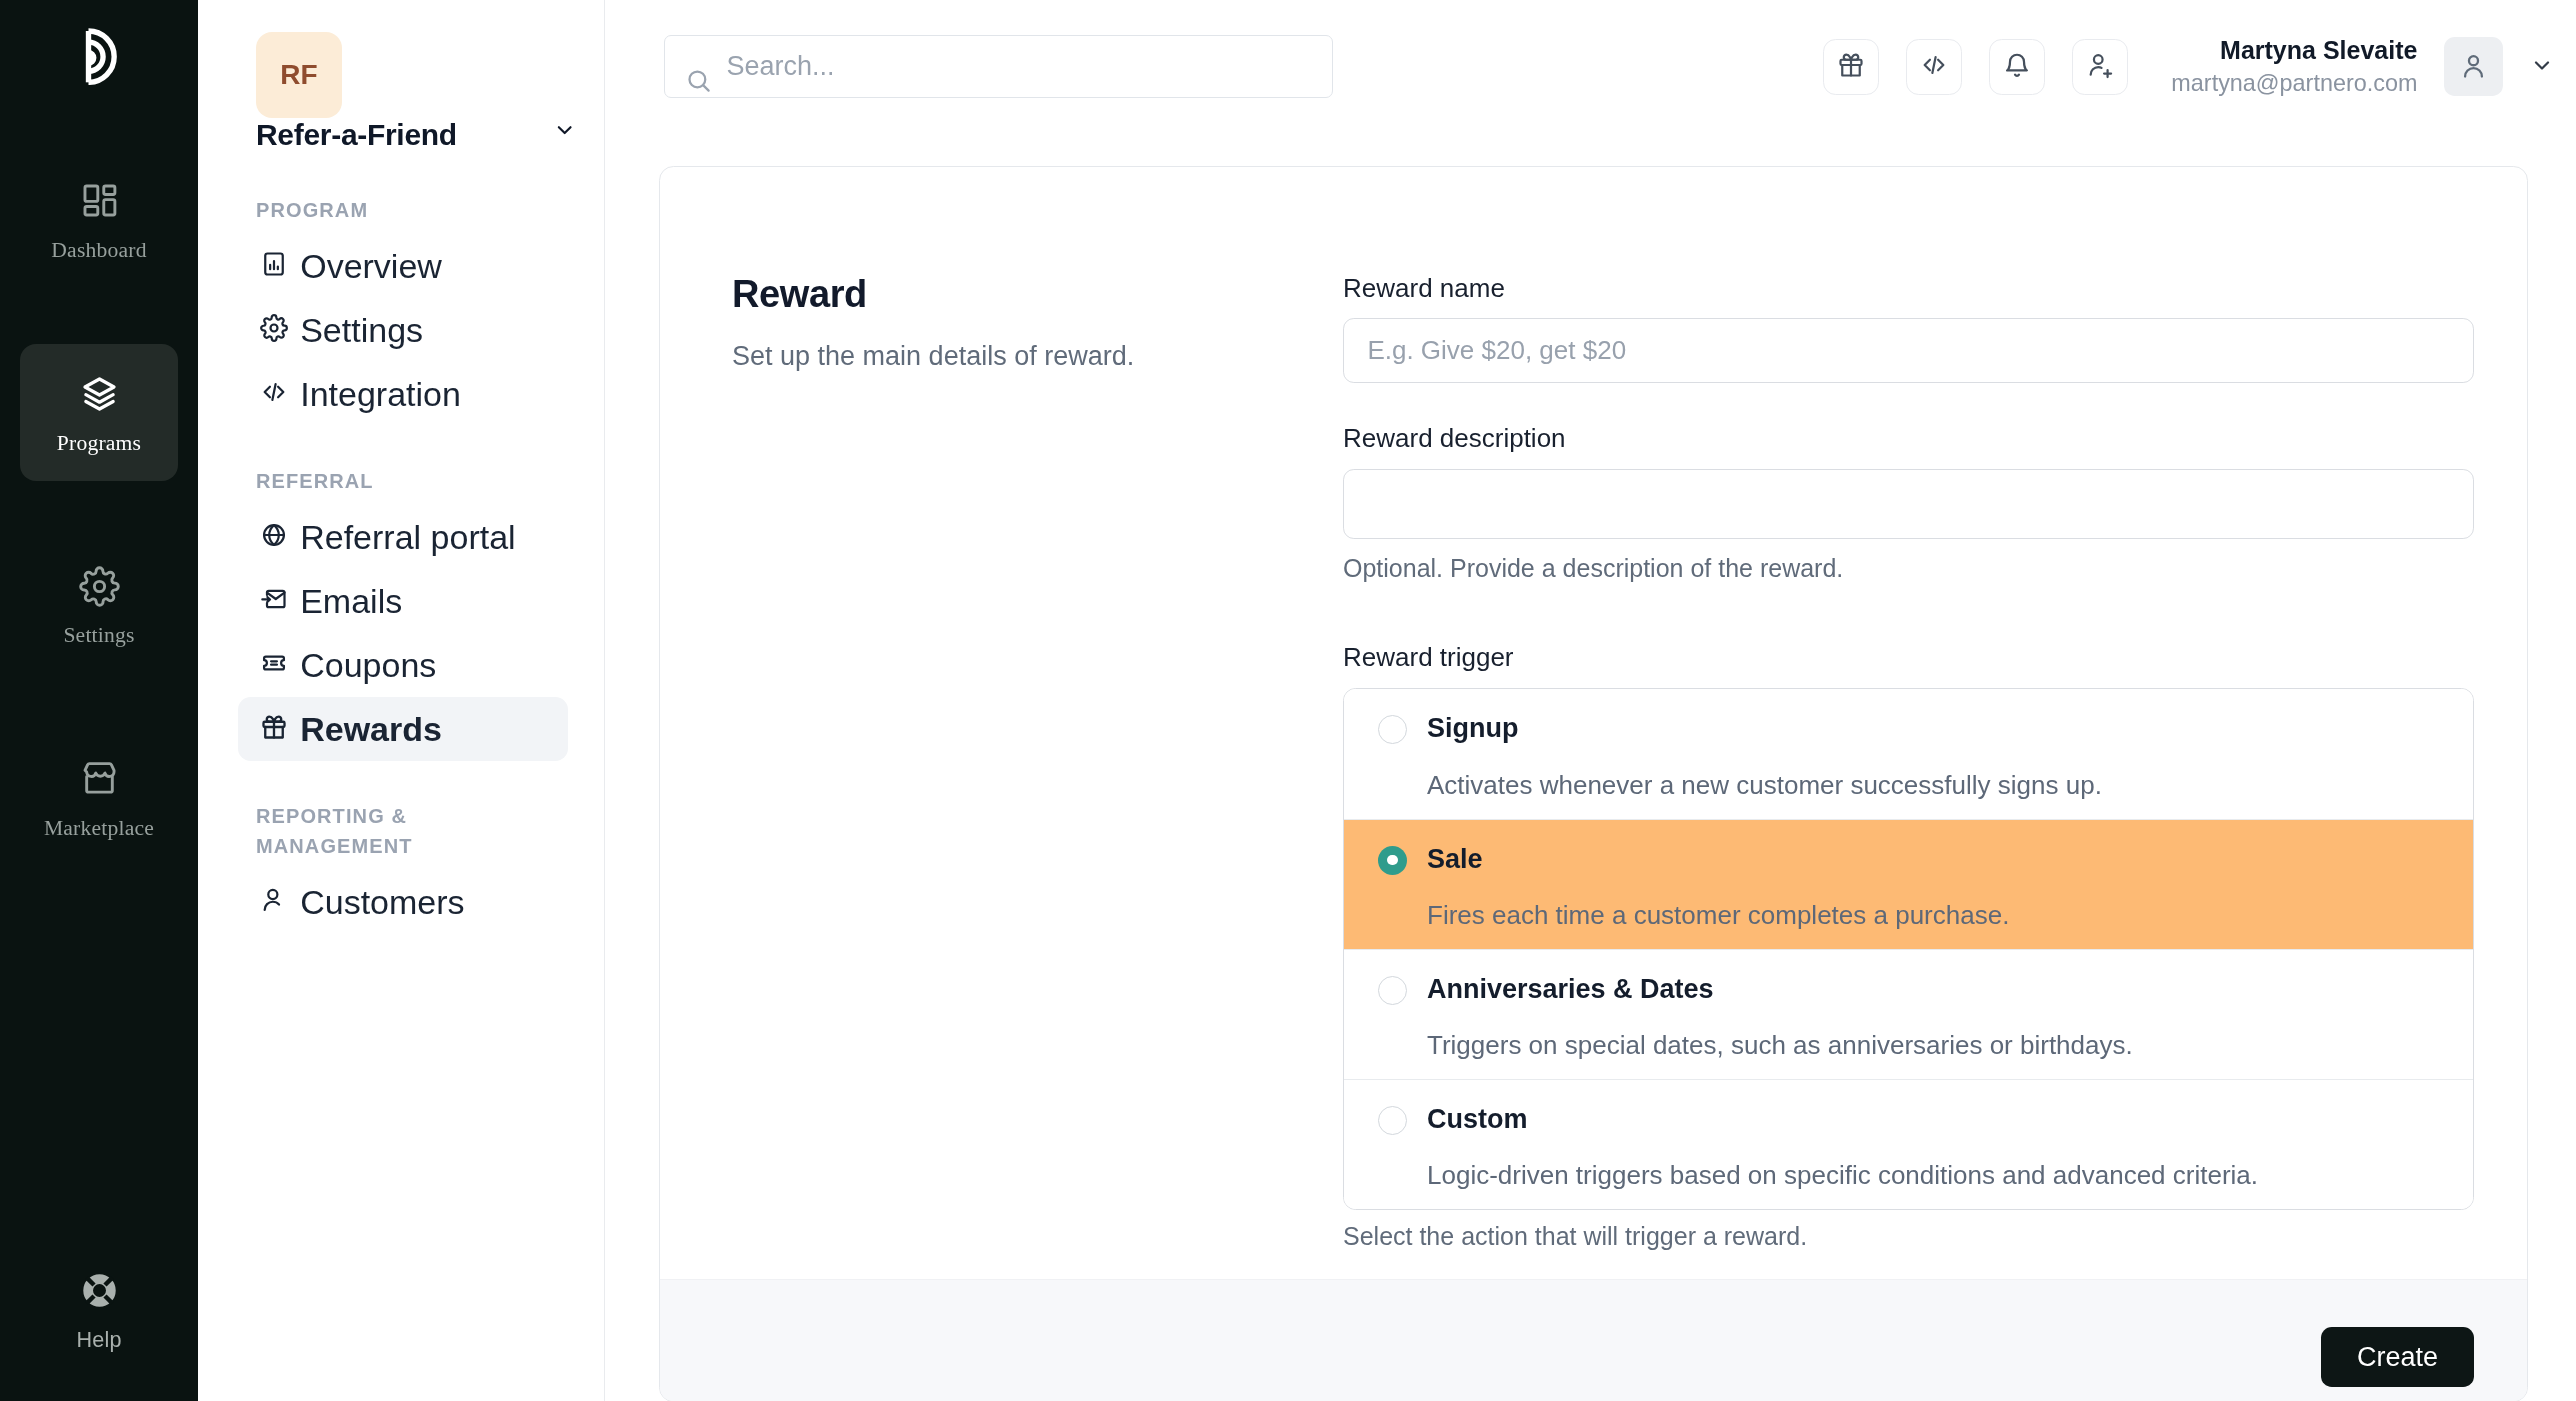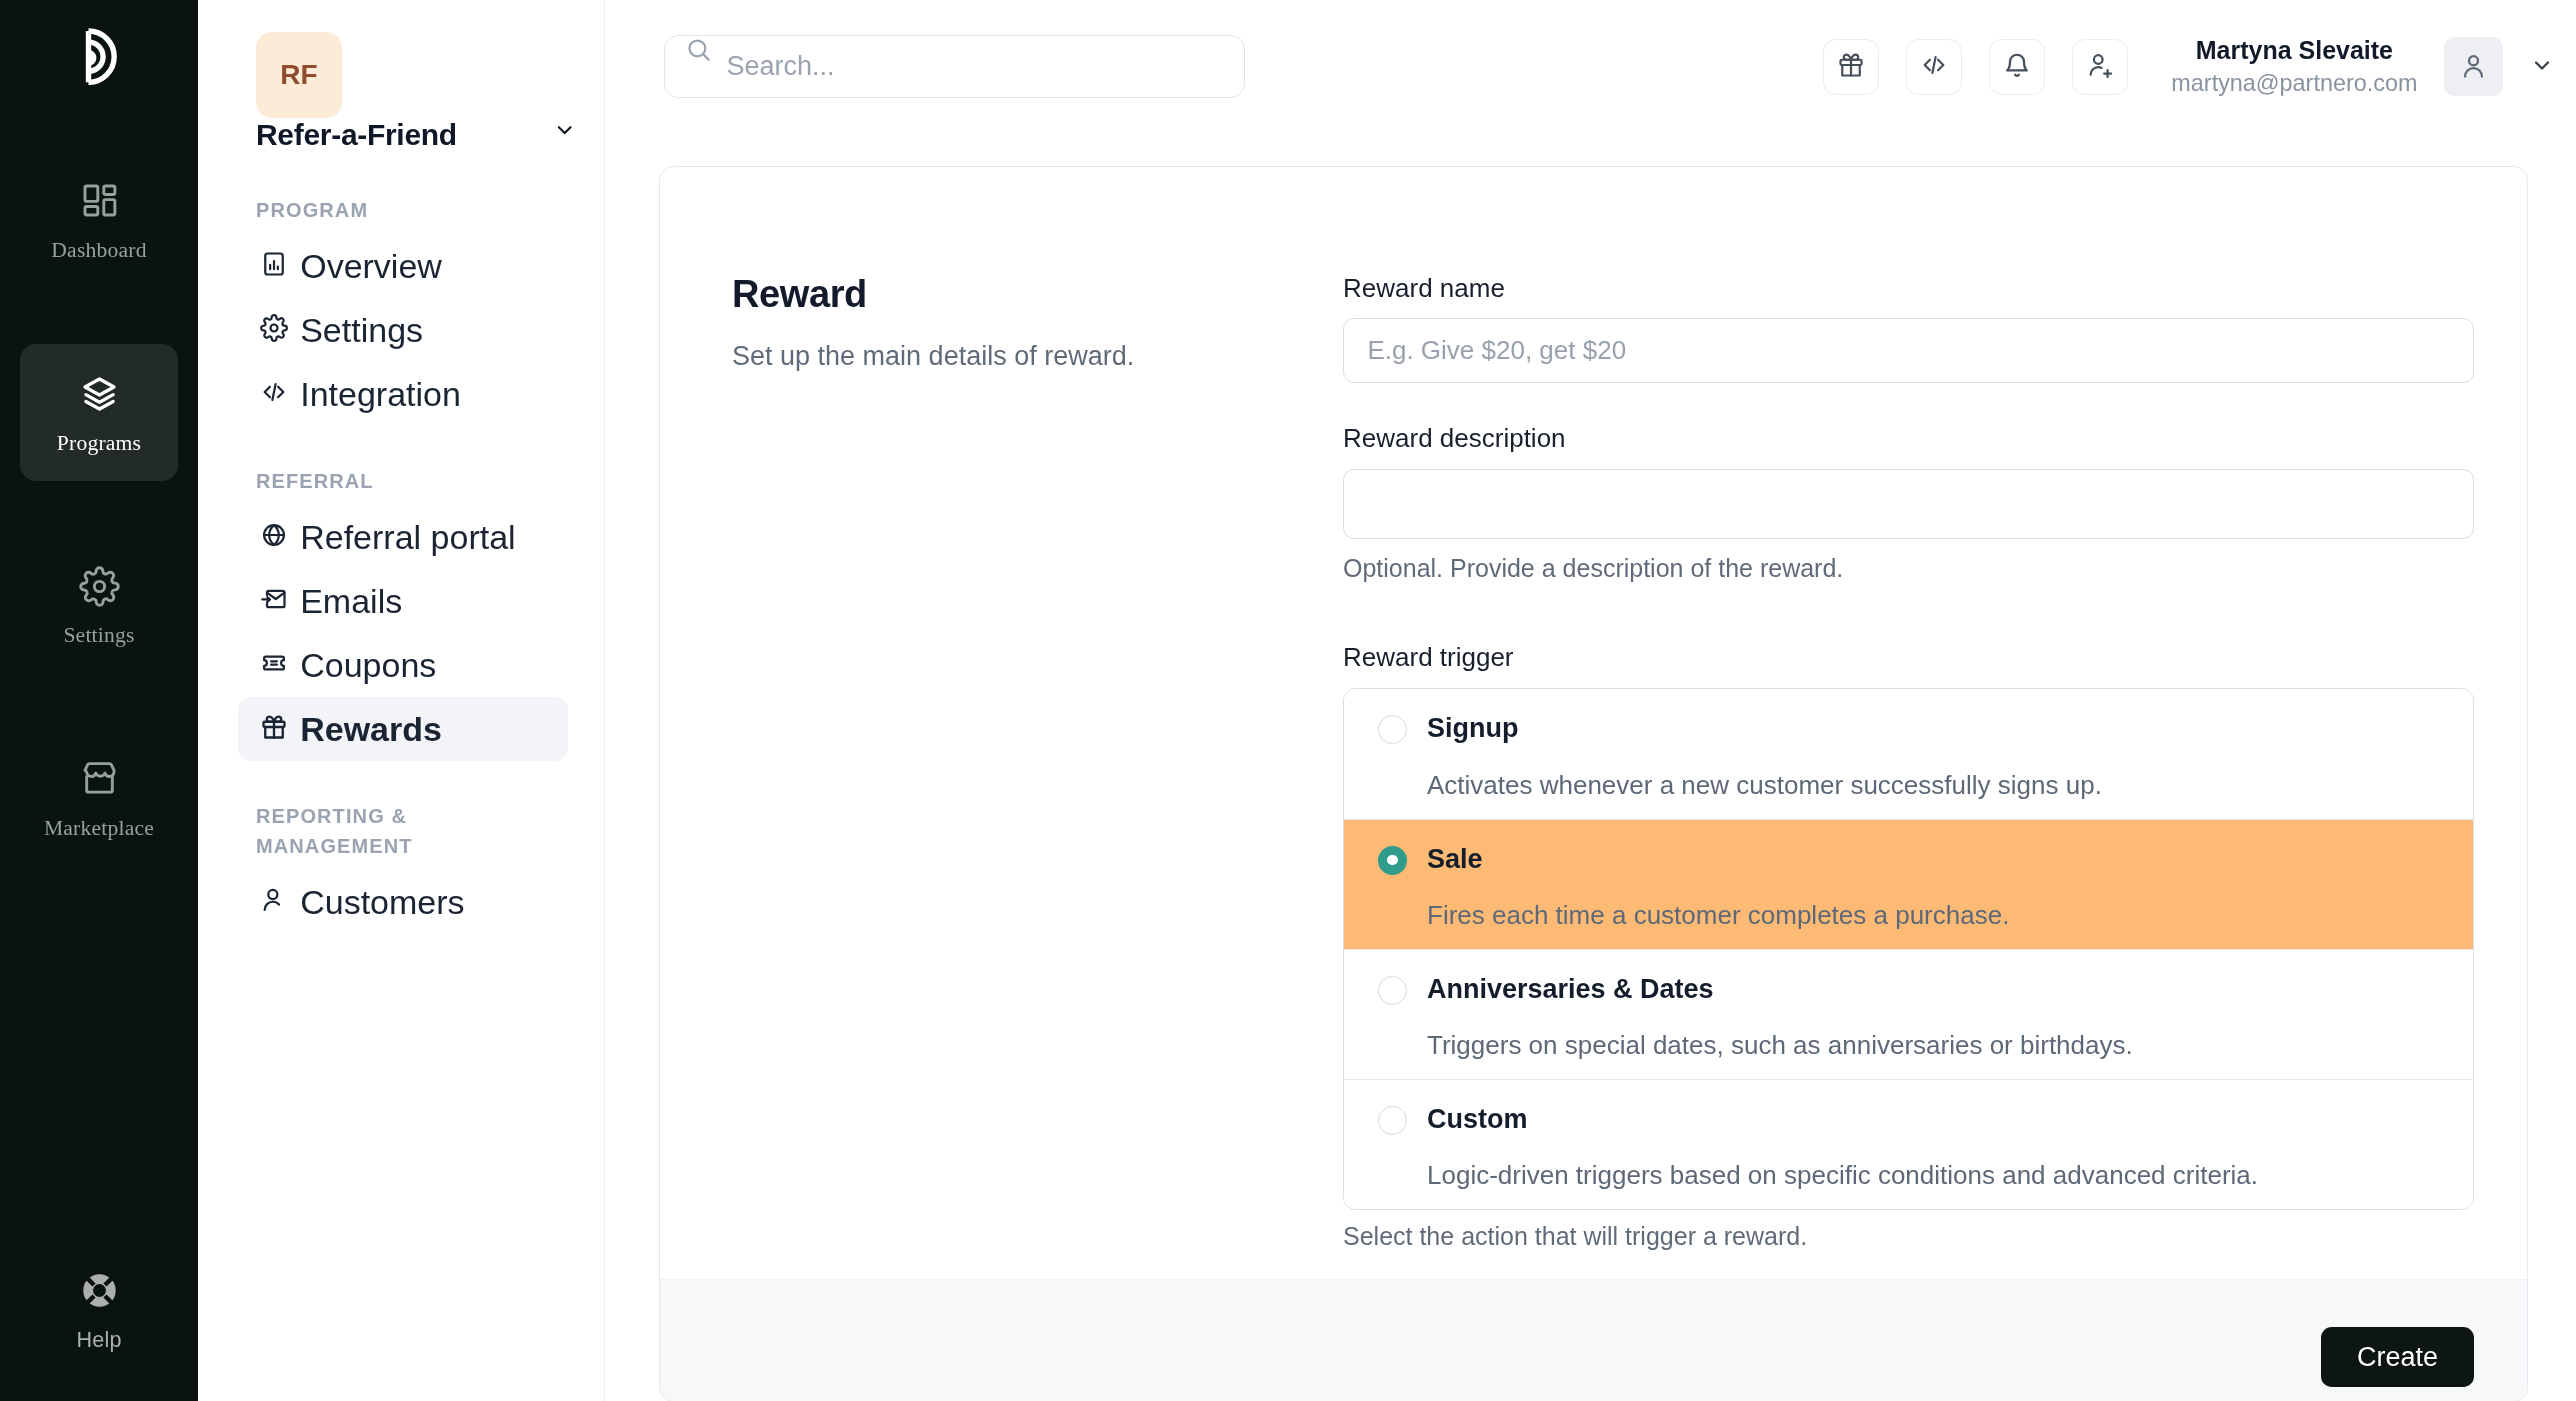--- a/index.html
+++ b/index.html
@@ -35,31 +35,31 @@
   .nav-list { margin-top:9px; }
   .nav-item { height:64px; width:330px; margin-left:-18px; padding-left:21.6px; border-radius:12.6px;
     display:flex; align-items:center; gap:12.6px; font-size:34px; font-weight:500; color:#1a2433;
     cursor:pointer; }
   .nav-item svg { width:28px; height:28px; flex-shrink:0; }
   .nav-item.active { background:#f2f4f7; font-weight:700; }
 
   
   .main { flex:1; min-width:0; display:flex; flex-direction:column; background:#fff; }
   .topbar { height:133px; flex-shrink:0; display:flex; align-items:center; padding:0 21.6px 0 59px; }
-  .search-box { width:581px; height:63px; border:1.8px solid #e1e5ea; border-radius:14px;
-    display:flex; align-items:flex-start; padding-left:20px; gap:14.4px; background:#fff; }
+  .search-box { width:669px; height:63px; border:1.8px solid #e1e5ea; border-radius:7px;
+    display:flex; align-items:flex-end; padding-left:20px; gap:14.4px; background:#fff; }
   .search-box svg { width:27px; height:27px; flex-shrink:0; }
   .search-box input { border:none; outline:none; flex:1; font-size:27px; background:transparent;
     font-family:inherit; color:#3a4450; height:100%; }
   .search-box input::placeholder { color:#9aa3af; }
   .topbar-right { margin-left:auto; display:flex; align-items:center; gap:27px; }
   .icon-btn { width:56px; height:56px; border:1.8px solid #e9ebef; border-radius:12.6px; background:#fff;
     display:flex; align-items:center; justify-content:center; color:#454f5c; cursor:pointer; }
   .icon-btn svg { width:28px; height:28px; }
-  .user-meta { margin-left:16px; text-align:center; }
+  .user-meta { margin-left:16px; text-align:right; }
   .user-name { font-size:25px; font-weight:700; color:#111a28; }
   .user-email { font-size:23.4px; color:#8a93a0; margin-top:4.5px; }
   .avatar-btn { width:59px; height:59px; border:none; border-radius:10.8px; background:#edeff2;
     display:flex; align-items:center; justify-content:center; color:#5f6b79; cursor:pointer; }
   .avatar-btn svg { width:31px; height:31px; }
   .chev-btn { border:none; background:none; color:#333c48; cursor:pointer; display:flex; }
   .chev-btn svg { width:24px; height:24px; }
 
   
   .content { flex:1; padding:33px 0 0 54px; }

